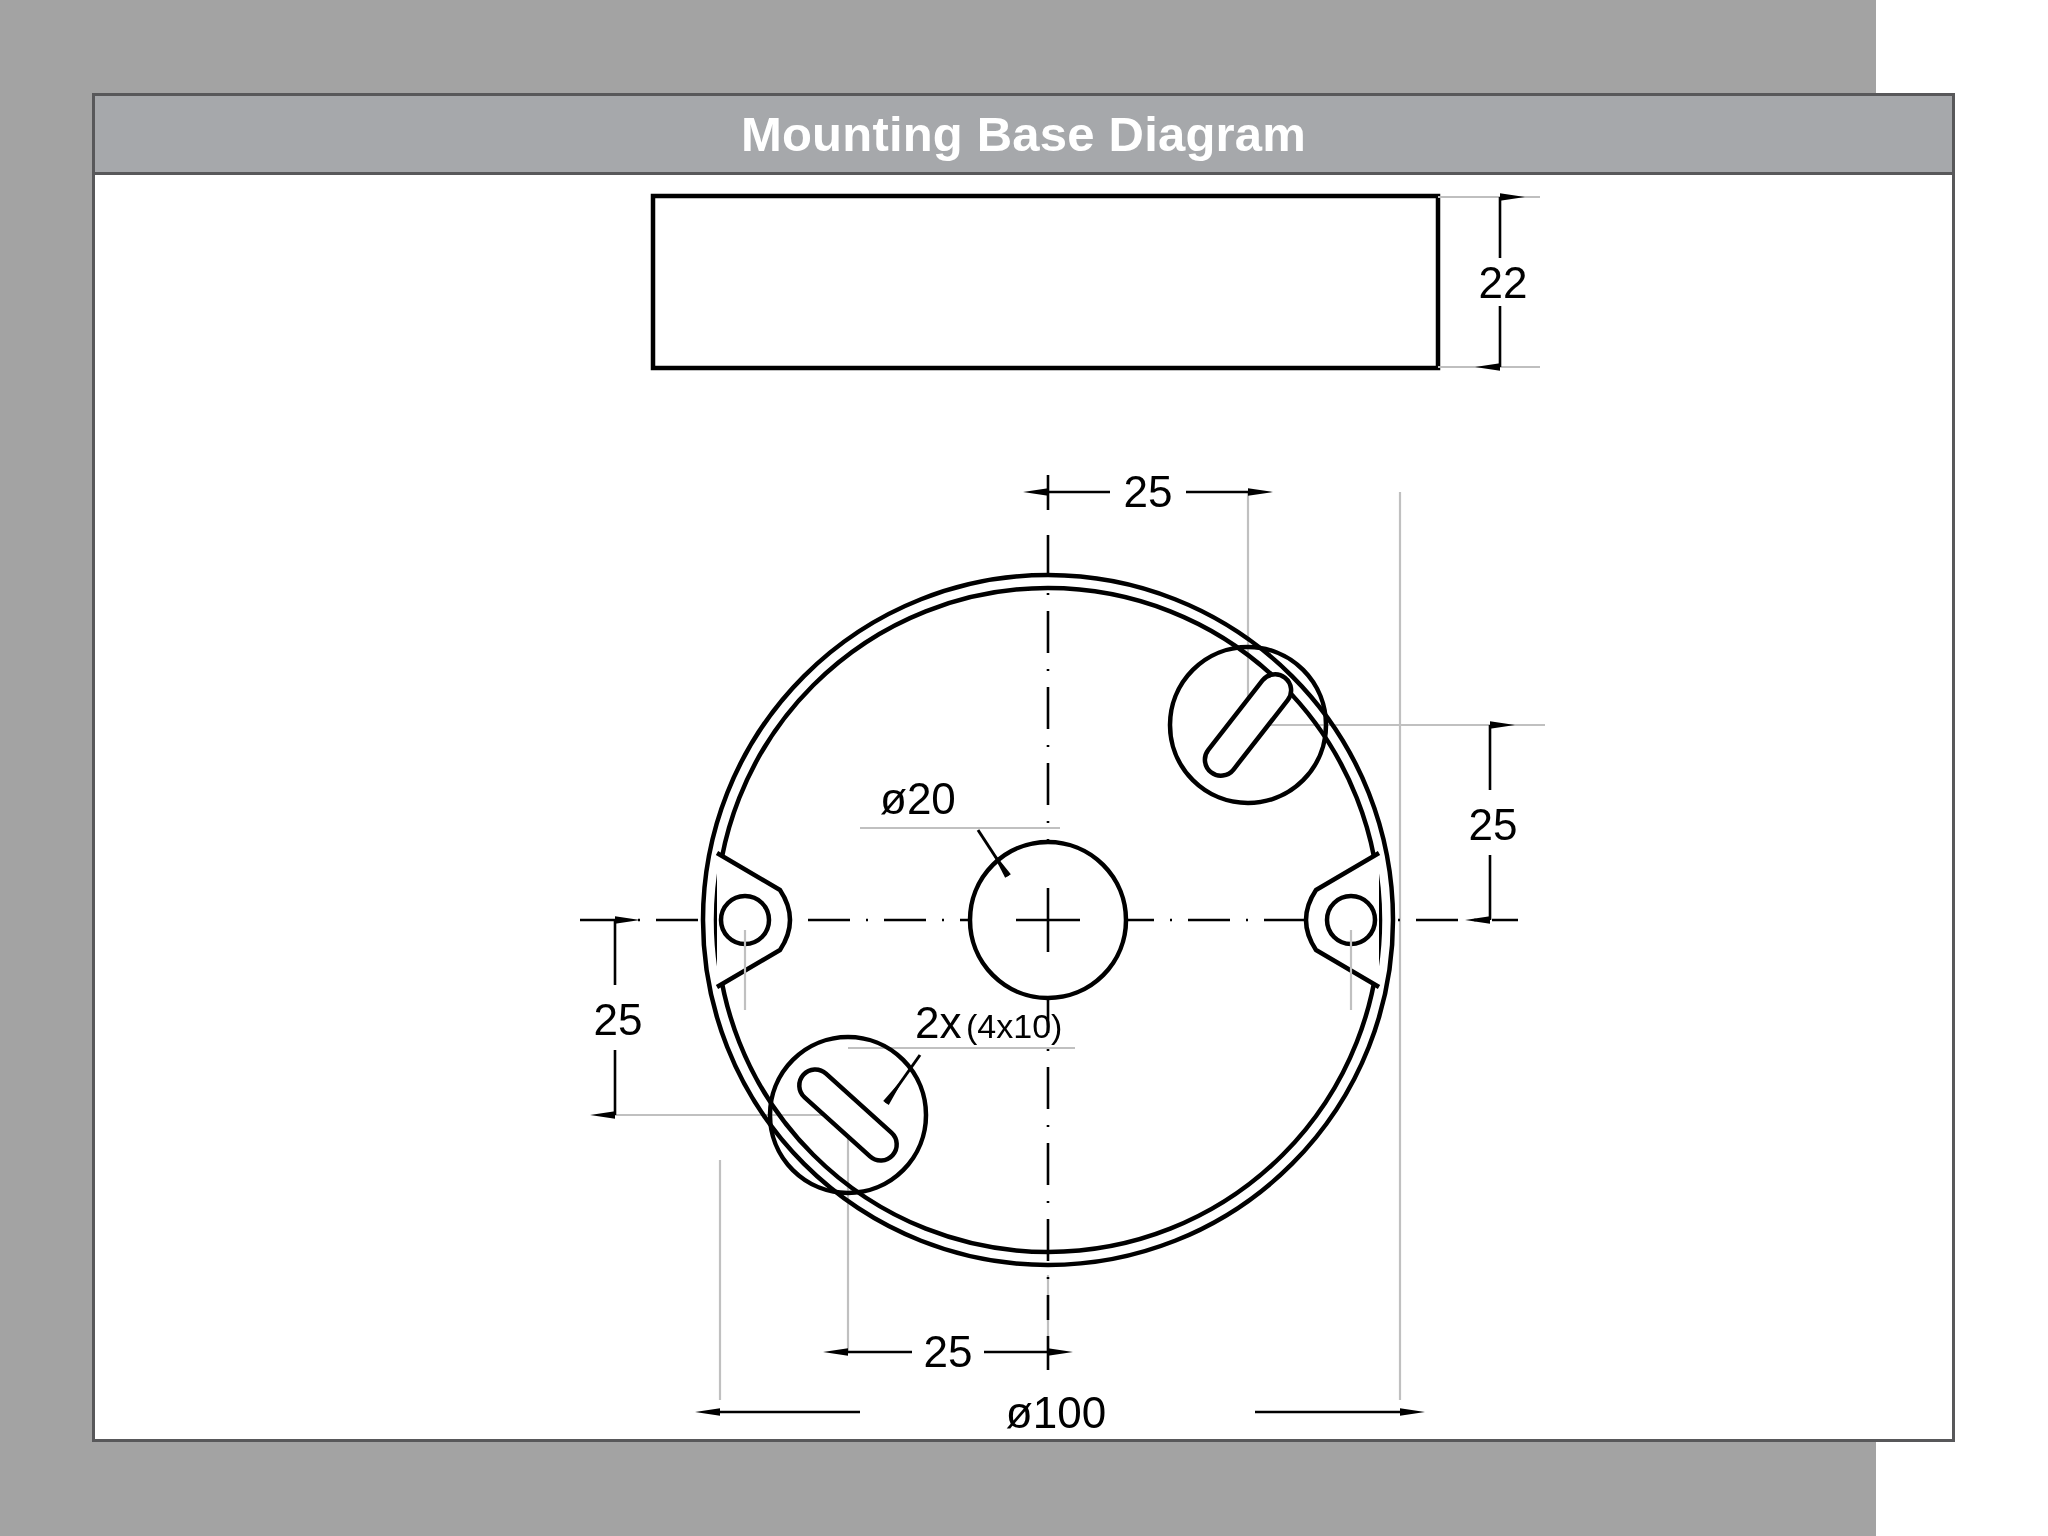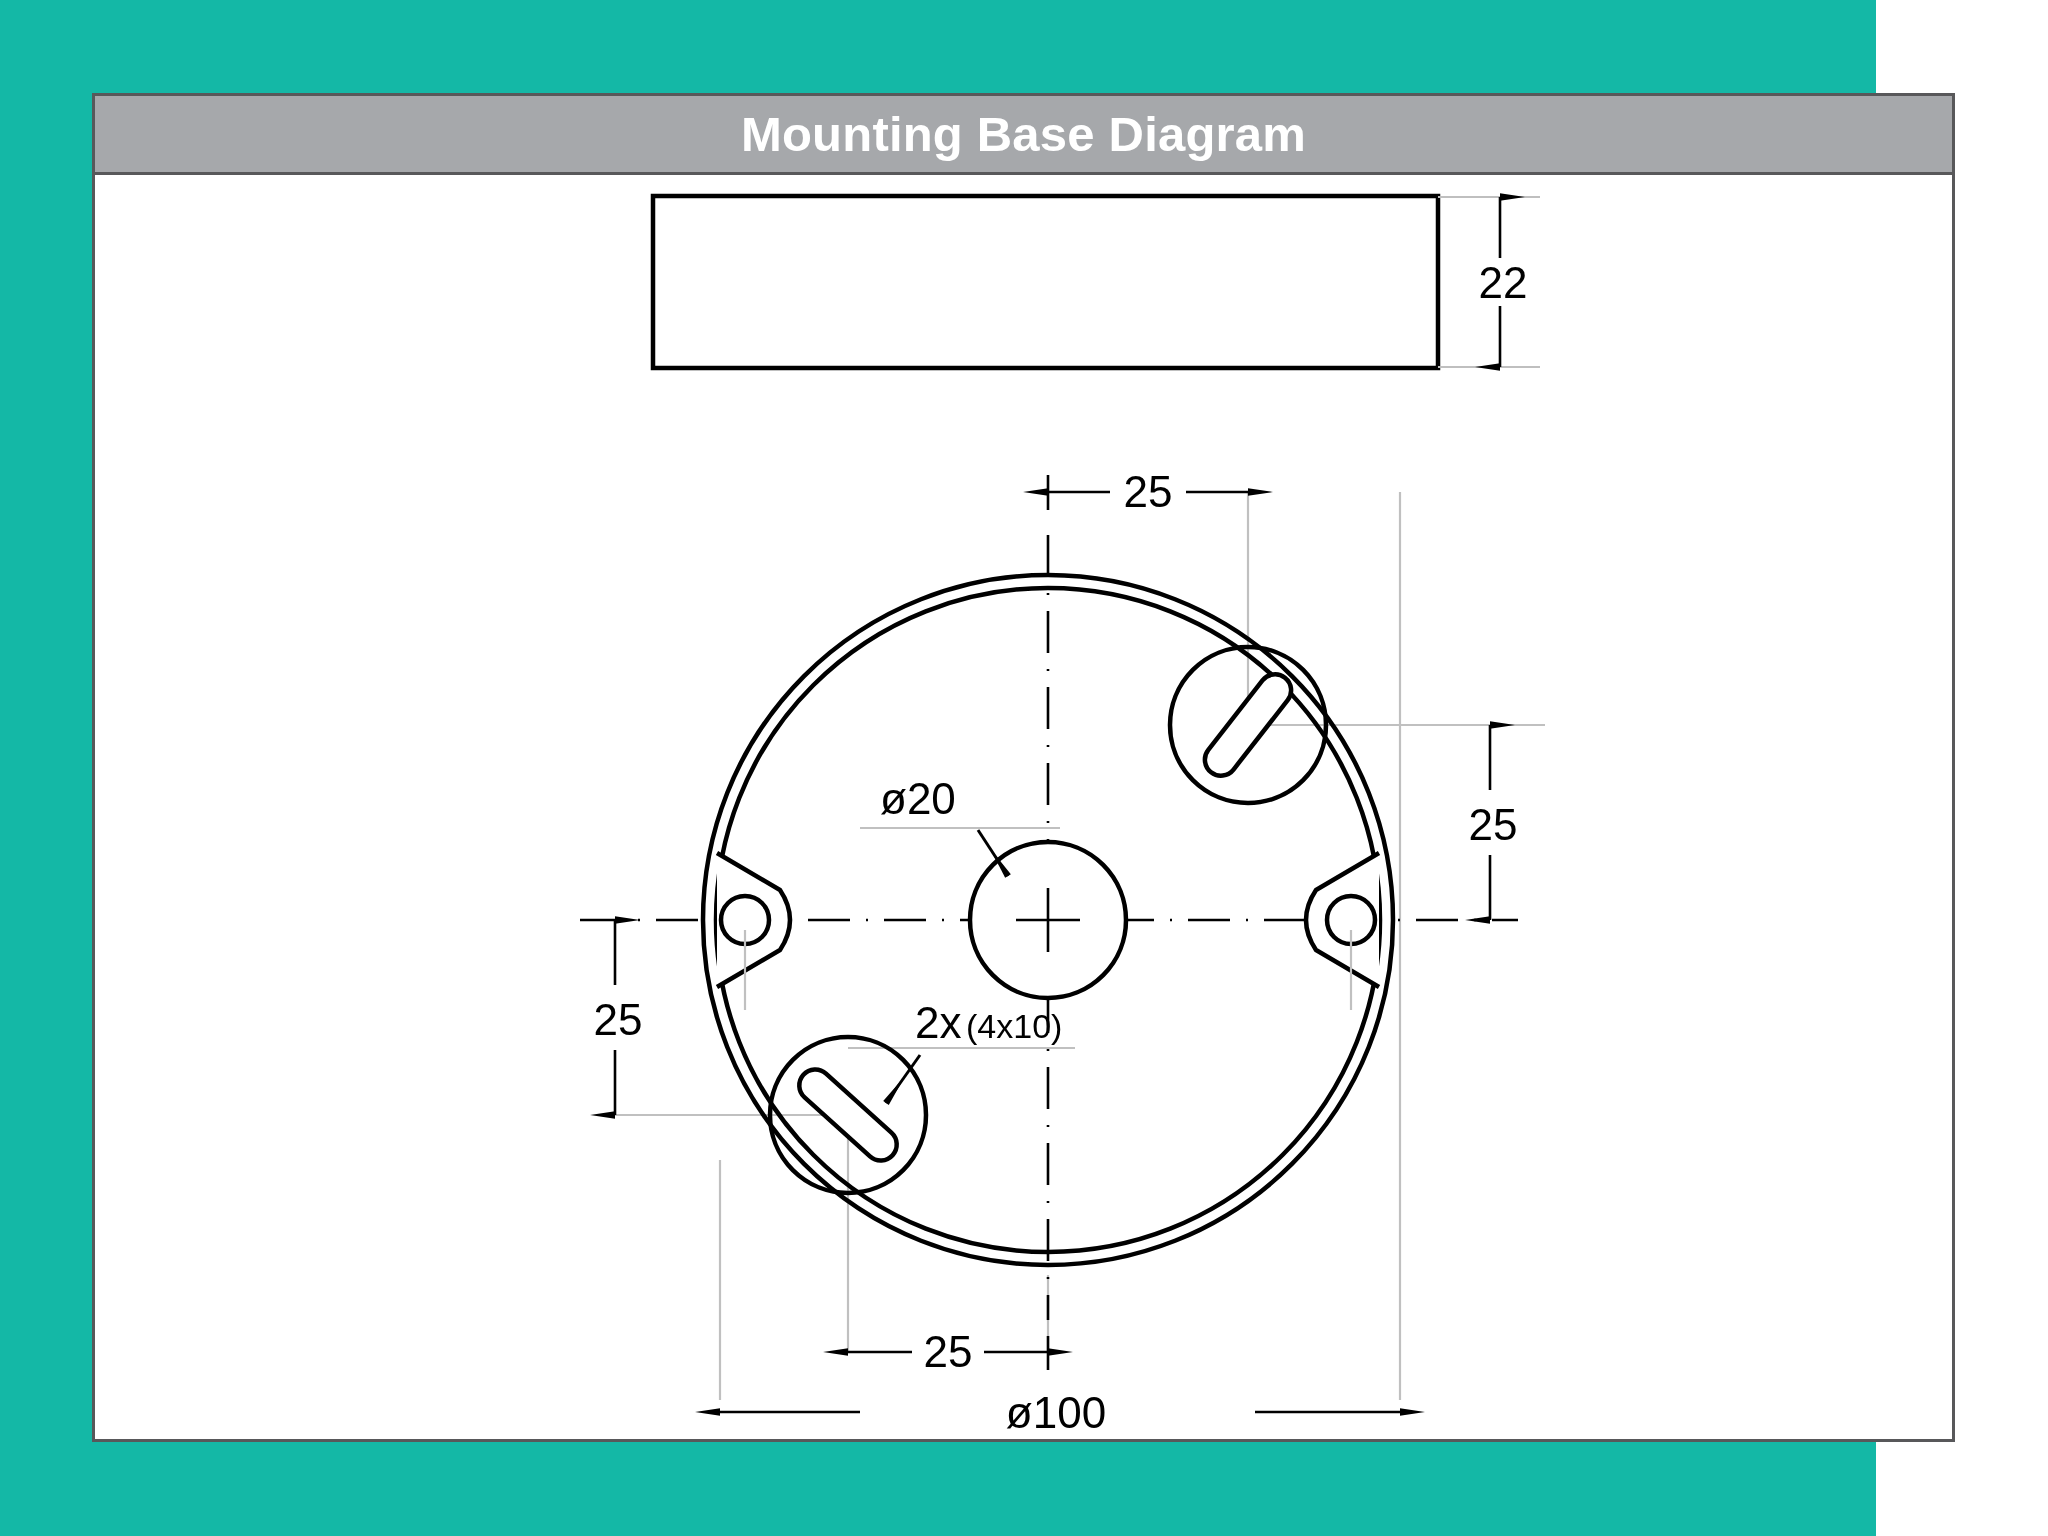--- a/index.html
+++ b/index.html
@@ -11,21 +11,21 @@
   body {
     width: 2048px;
     height: 1536px;
     font-family: "Liberation Sans", sans-serif;
     overflow: hidden;
   }
   #stage {
     position: relative;
     width: 1876px;
     height: 1536px;
-    background: #14b8a6;
+    background: #a3a3a3;
   }
   #frame {
     position: absolute;
     left: 92px;
     top: 93px;
     width: 1863px;
     height: 1349px;
     border: 3px solid #58585a;
     box-sizing: border-box;
     background: #ffffff;

